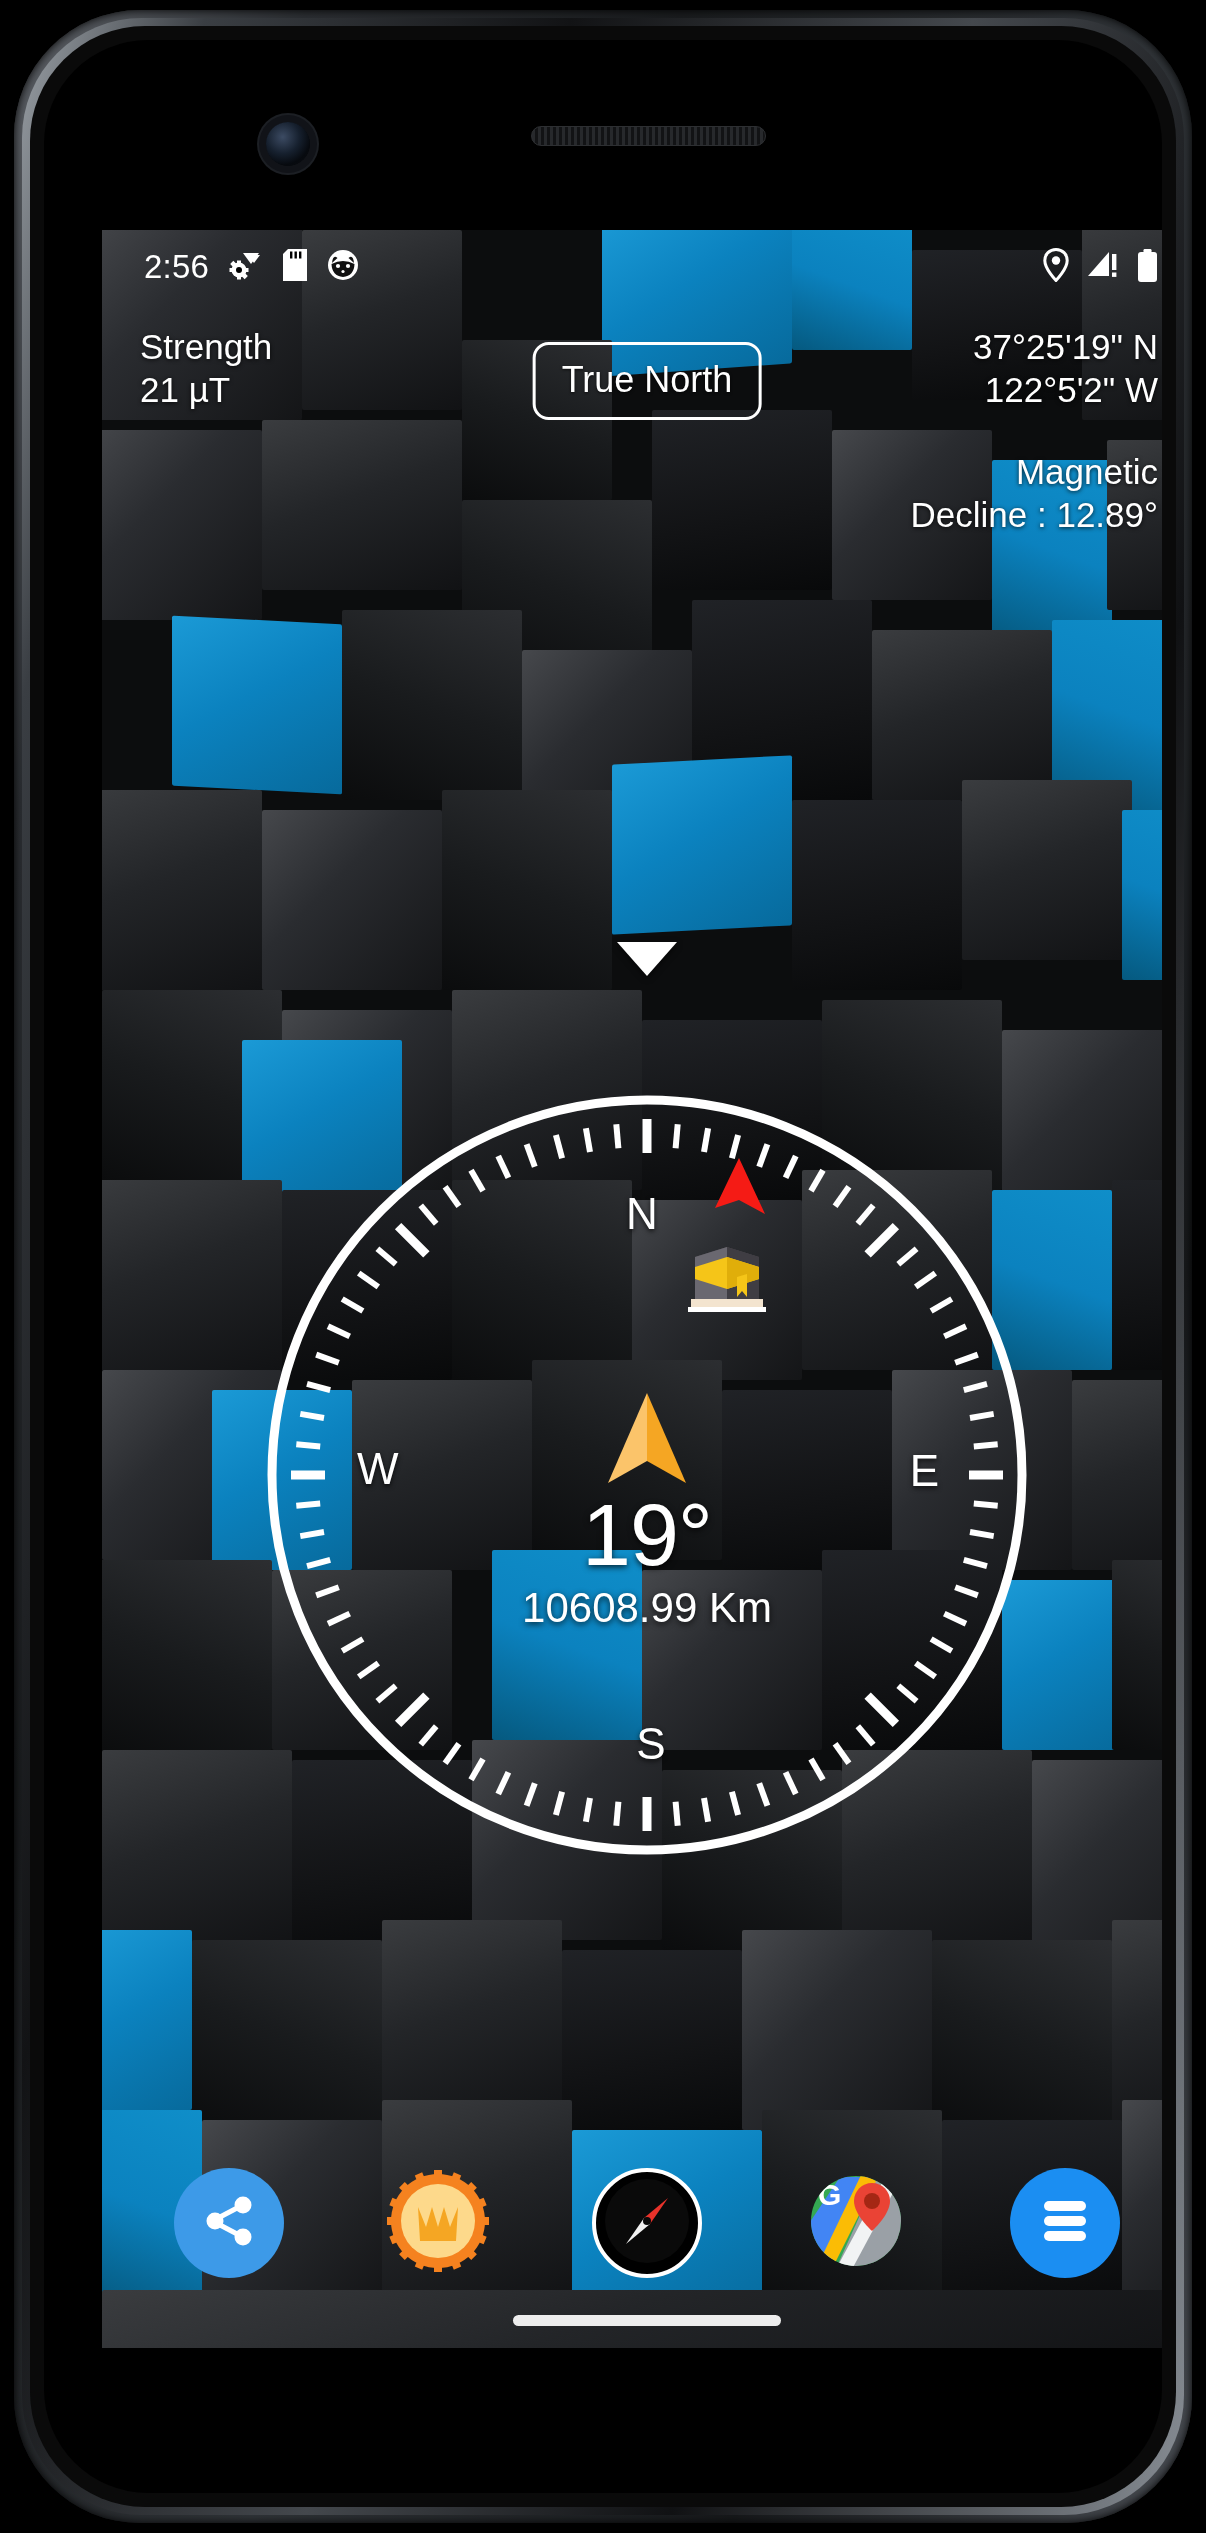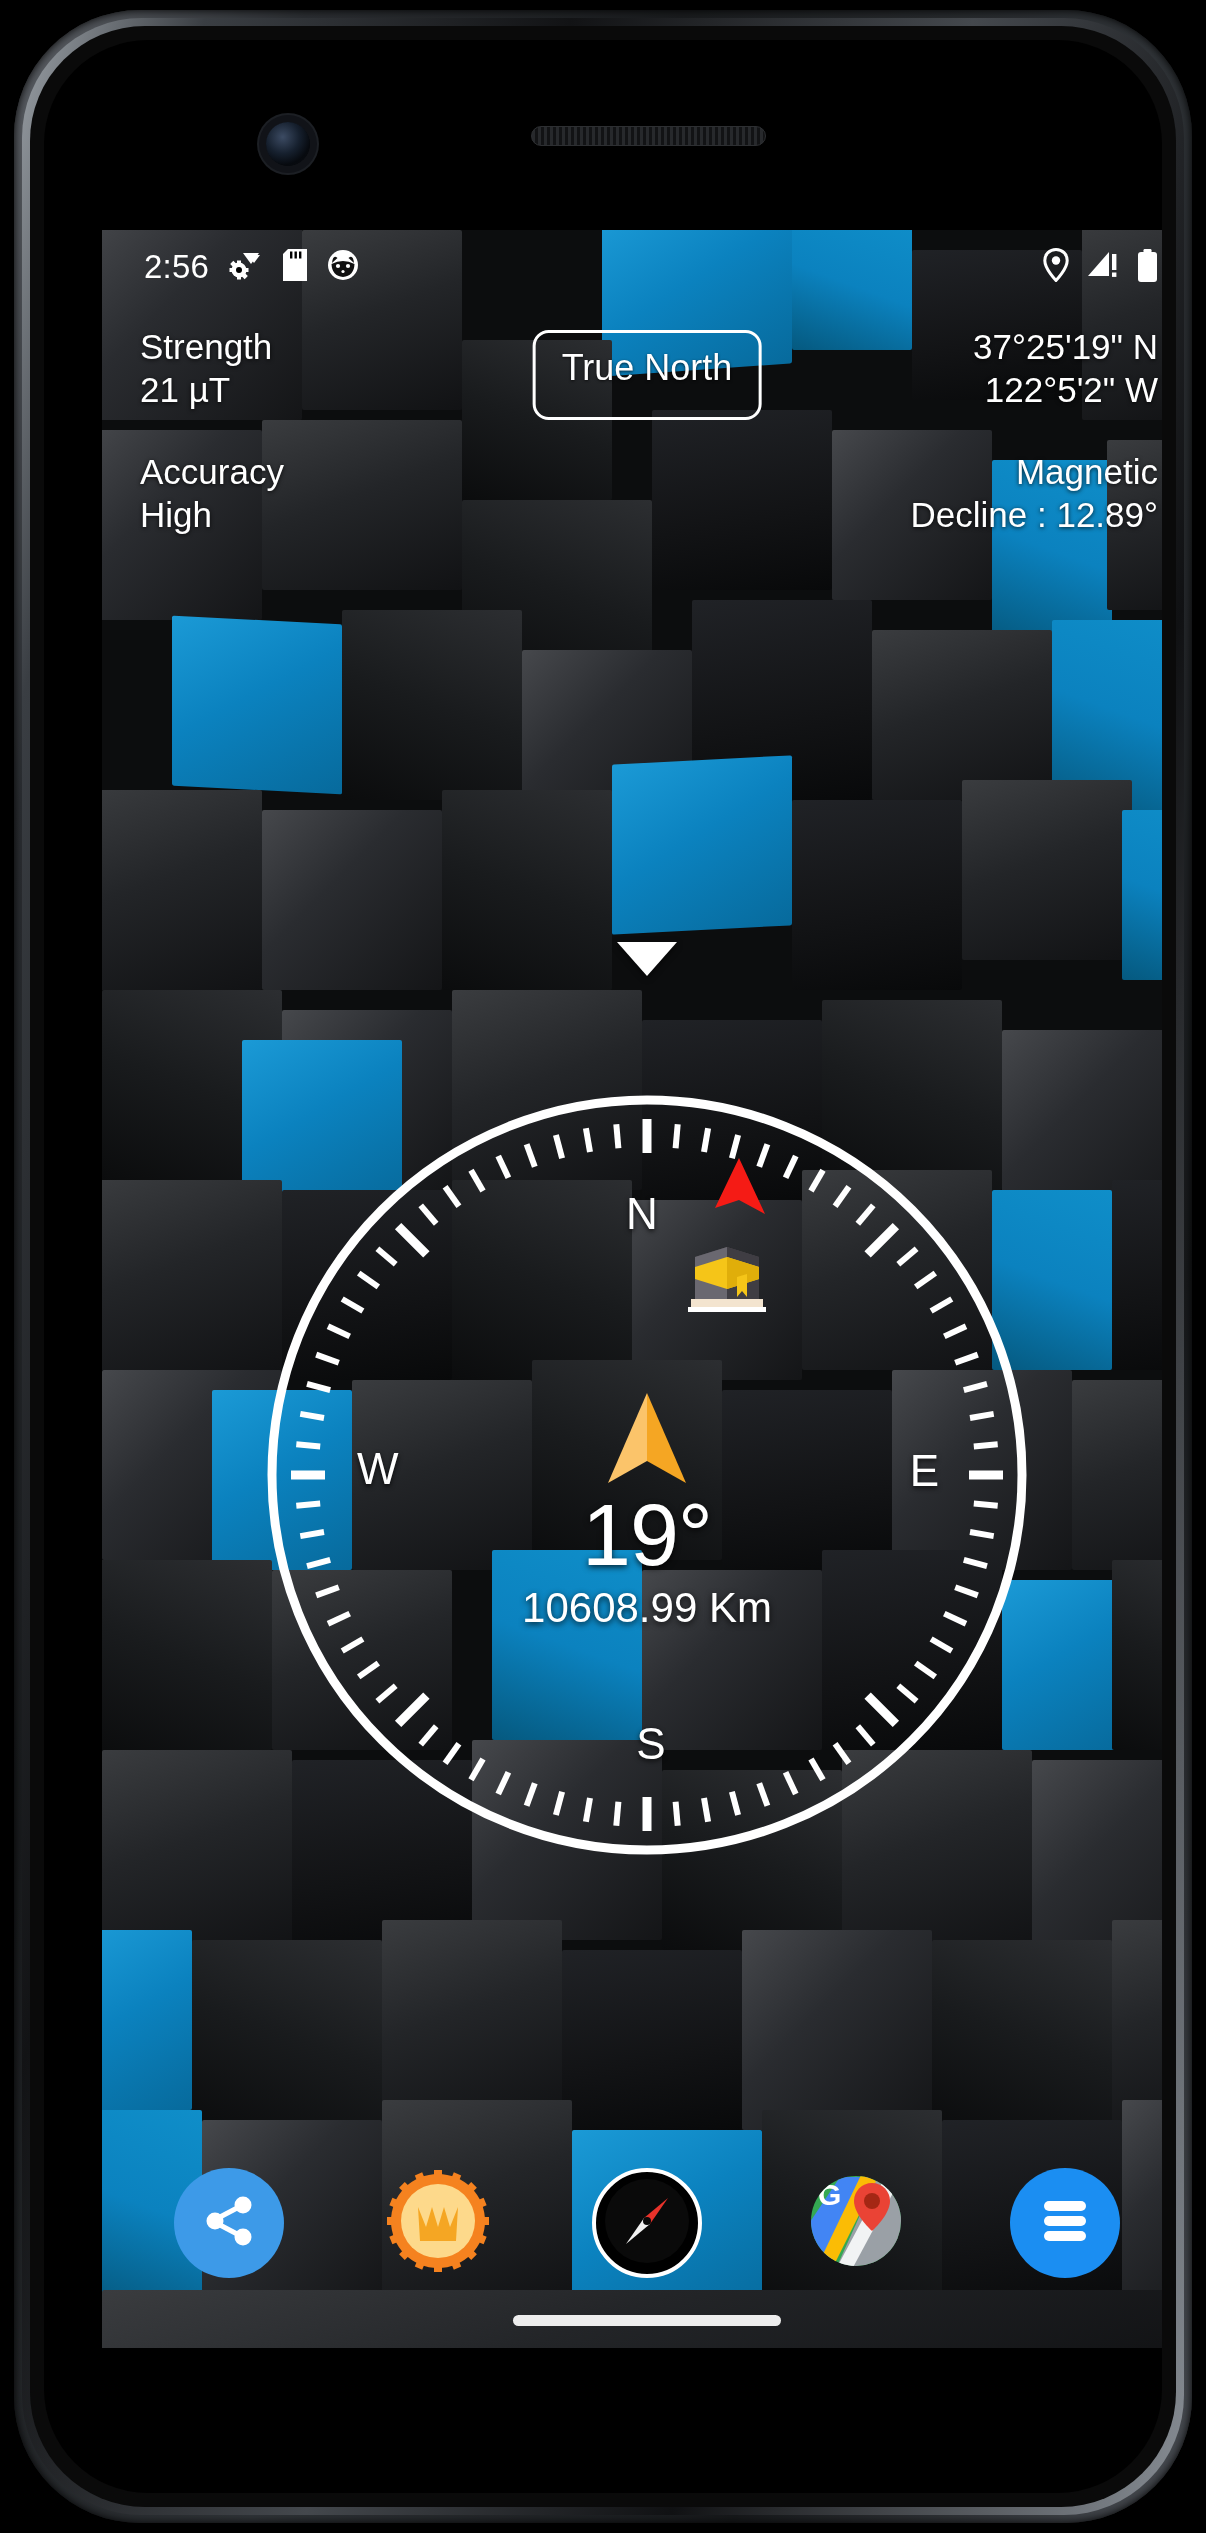--- a/index.html
+++ b/index.html
@@ -101,23 +101,23 @@
   .info-left .blk + .blk{ margin-top:40px; }
 
   .info-right{
     position:absolute; right:34px; top:96px;
     font-size:35px; line-height:1.22; text-align:right;
     text-shadow:0 1px 4px rgba(0,0,0,.8);
   }
   .info-right .blk + .blk{ margin-top:40px; }
 
   #true-north-button{
-    position:absolute; left:50%; top:100px; transform:translateX(-50%);
+    position:absolute; left:50%; top:112px; transform:translateX(-50%);
     border:3px solid #fff; border-radius:16px;
-    padding:14px 26px 28px;
+    padding:14px 26px 16px;
     font-size:36px; color:#fff; background:transparent;
     white-space:nowrap;
     text-shadow:0 1px 3px rgba(0,0,0,.7);
   }
 
   
   #compass-pointer{
     position:absolute; left:50%; top:712px; transform:translateX(-50%);
     width:0; height:0;
     border-left:30px solid transparent;
@@ -352,24 +352,20 @@
           </span>
         </div>
       </div>
 
       <div id="info-layer">
 
         <div class="info-left">
           <div class="blk">
             <div>Strength</div>
             <div>21 µT</div>
-          </div>
-          <div class="blk">
-            <div>Accuracy</div>
-            <div>High</div>
           </div>
         </div>
 
         <div class="info-right">
           <div class="blk">
             <div>37°25'19" N</div>
             <div>122°5'2" W</div>
           </div>
           <div class="blk">
             <div>Magnetic</div>

